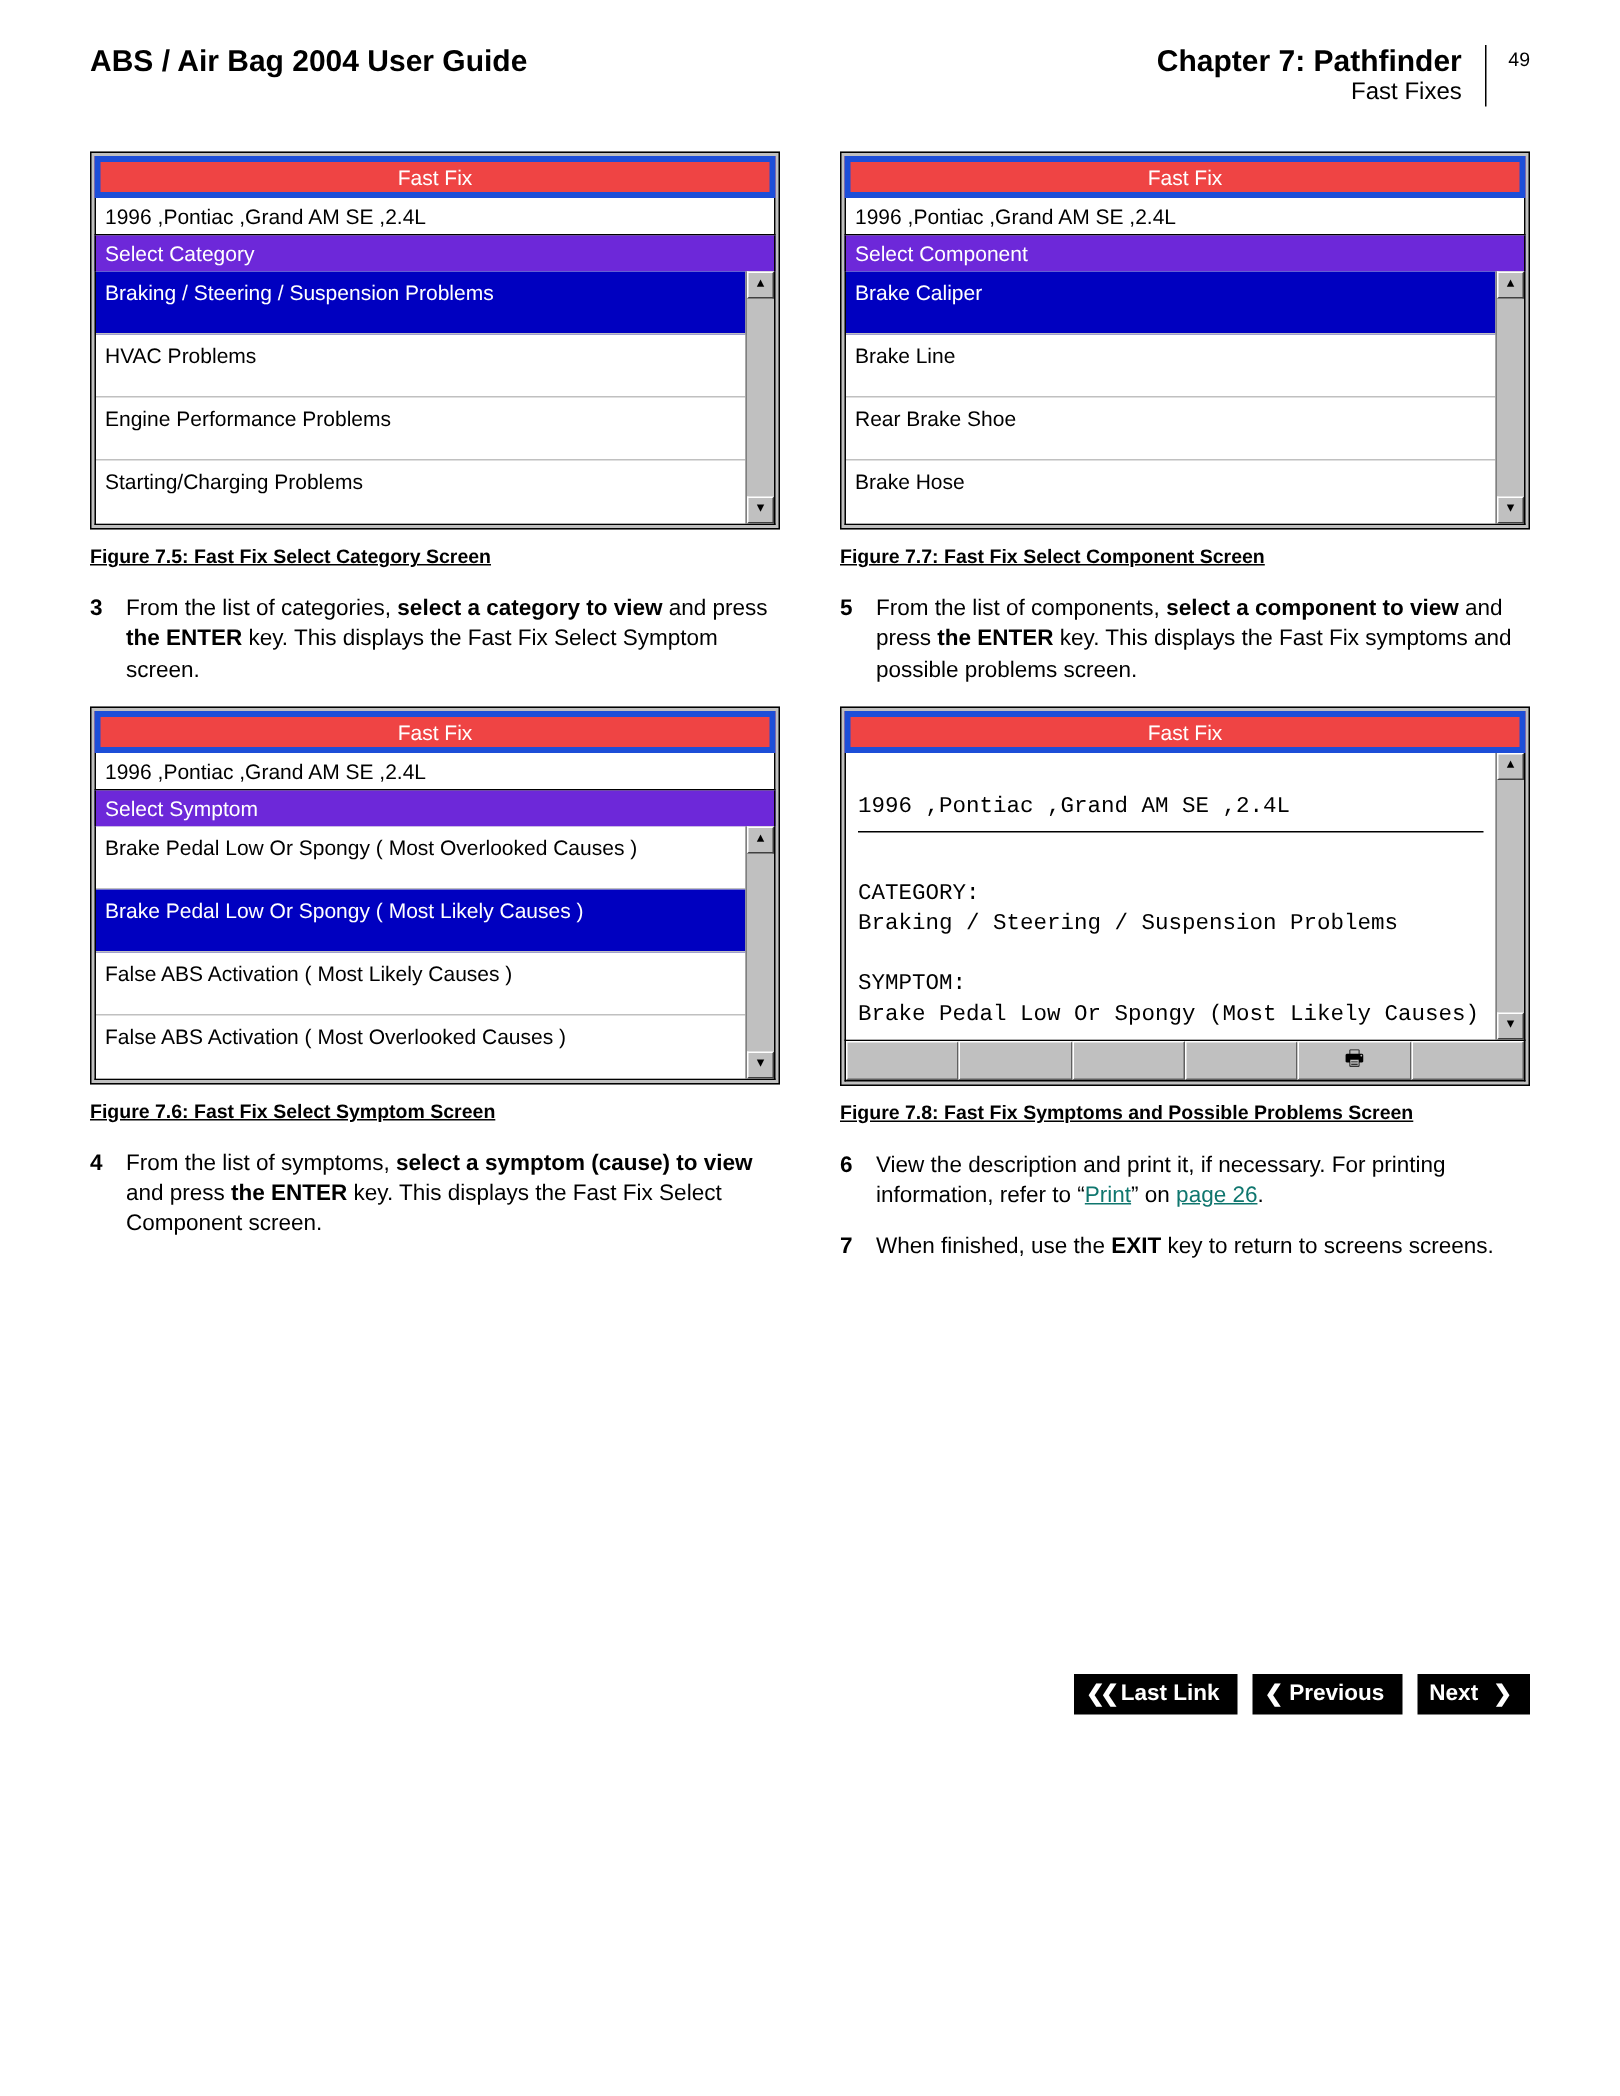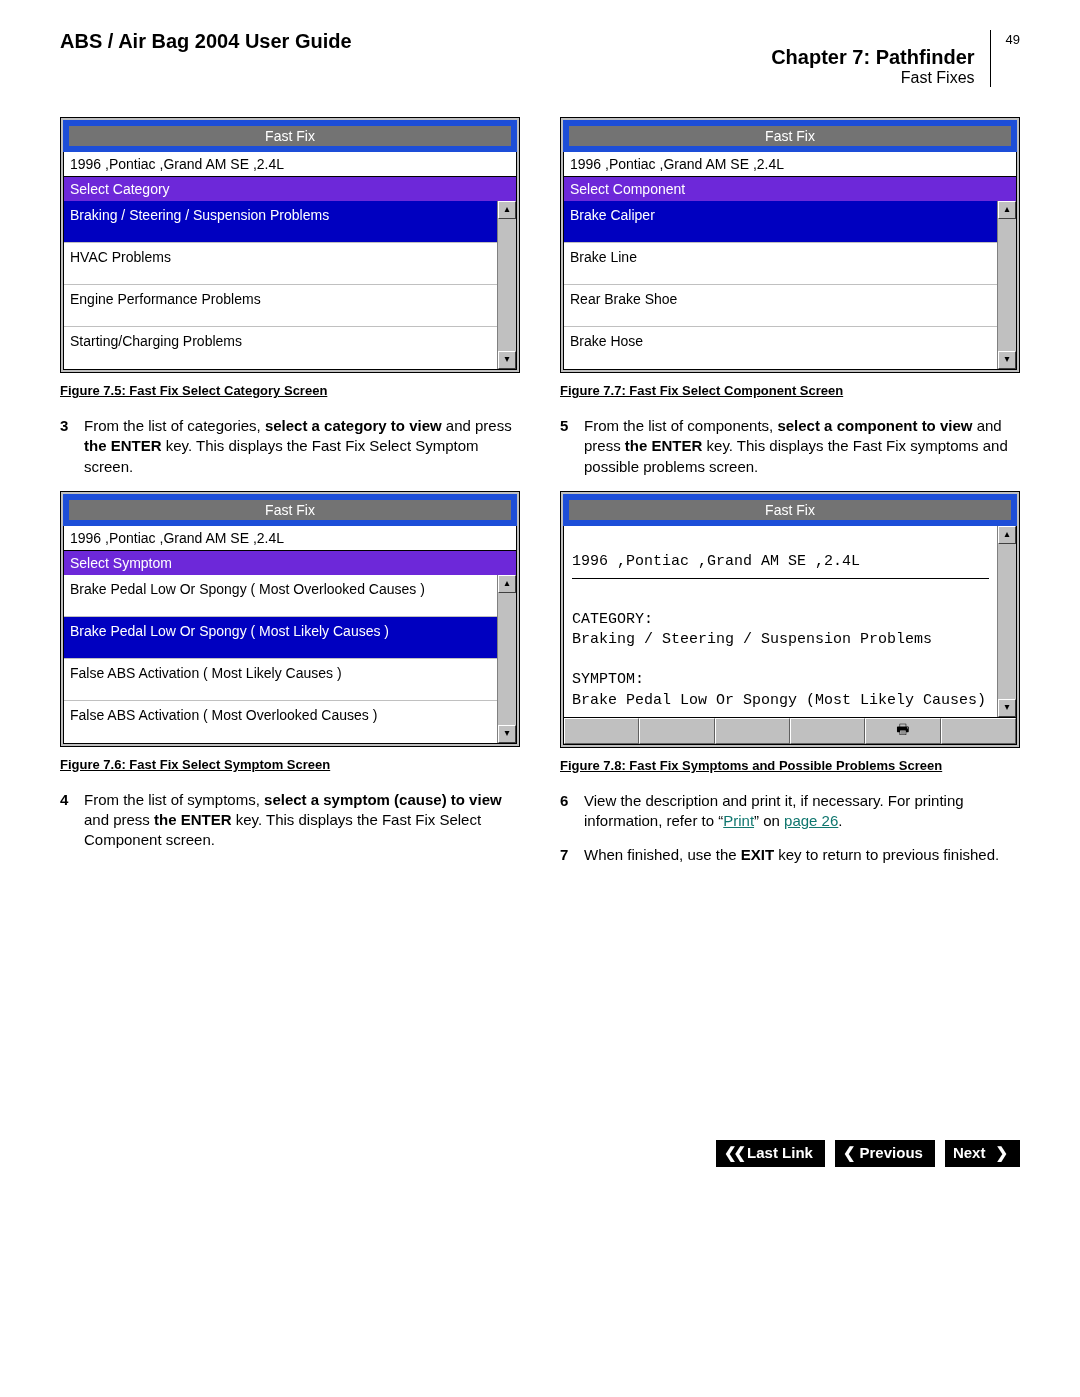--- a/index.html
+++ b/index.html
@@ -25,21 +25,20 @@
   }
   .header-right {
     text-align: right;
     padding-right: 15px;
     border-right: 1px solid #000;
     margin-right: 15px;
   }
   .chap-title {
     font-weight: bold;
     font-size: 20px;
-    margin-top: 16px;
   }
   .chap-sub {
     font-size: 16px;
   }
   .page-num {
     font-size: 13px;
     padding-top:2px;
   }
   .columns {
     display: flex;
@@ -49,27 +48,27 @@
     flex: 1;
     min-width: 0;
   }
   .screenshot {
     border: 1px solid #000;
     background: #c0c0c0;
     padding: 2px;
     margin-bottom: 10px;
   }
   .ss-titlebar {
-    background: #737373;
+    background: #ef4444;
     color: #fff;
     text-align: center;
     font-family: Arial, sans-serif;
     font-size: 14px;
     padding: 2px 0;
-    border: 6px solid #1d4ed8;
+    border: 4px solid #1d4ed8;
   }
   .ss-vehicle {
     background: #fff;
     color: #000;
     font-size: 14px;
     padding: 4px 6px;
     border: 1px solid #000;
     border-top: none;
   }
   .ss-redbar {
@@ -326,21 +325,21 @@
       </div>
       <div class="fig-caption">Figure 7.8: Fast Fix Symptoms and Possible Problems Screen</div>
 
       <div class="step">
         <div class="step-num">6</div>
         <div class="step-body"><span>View the description and print it, if necessary. For printing information, refer to “</span><span class="link">Print</span><span>” on </span><span class="link">page 26</span><span>.</span></div>
       </div>
 
       <div class="step">
         <div class="step-num">7</div>
-        <div class="step-body"><span>When finished, use the </span><b>EXIT</b><span> key to return to previous finished.</span></div>
+        <div class="step-body"><span>When finished, use the </span><b>EXIT</b><span> key to return to screens screens.</span></div>
       </div>
 
     </div>
   </div>
 
   <div class="nav-row">
     <div class="nav-btn">
         <span class="arrow-ll"></span>
         <span>Last Link</span>
       </div>

